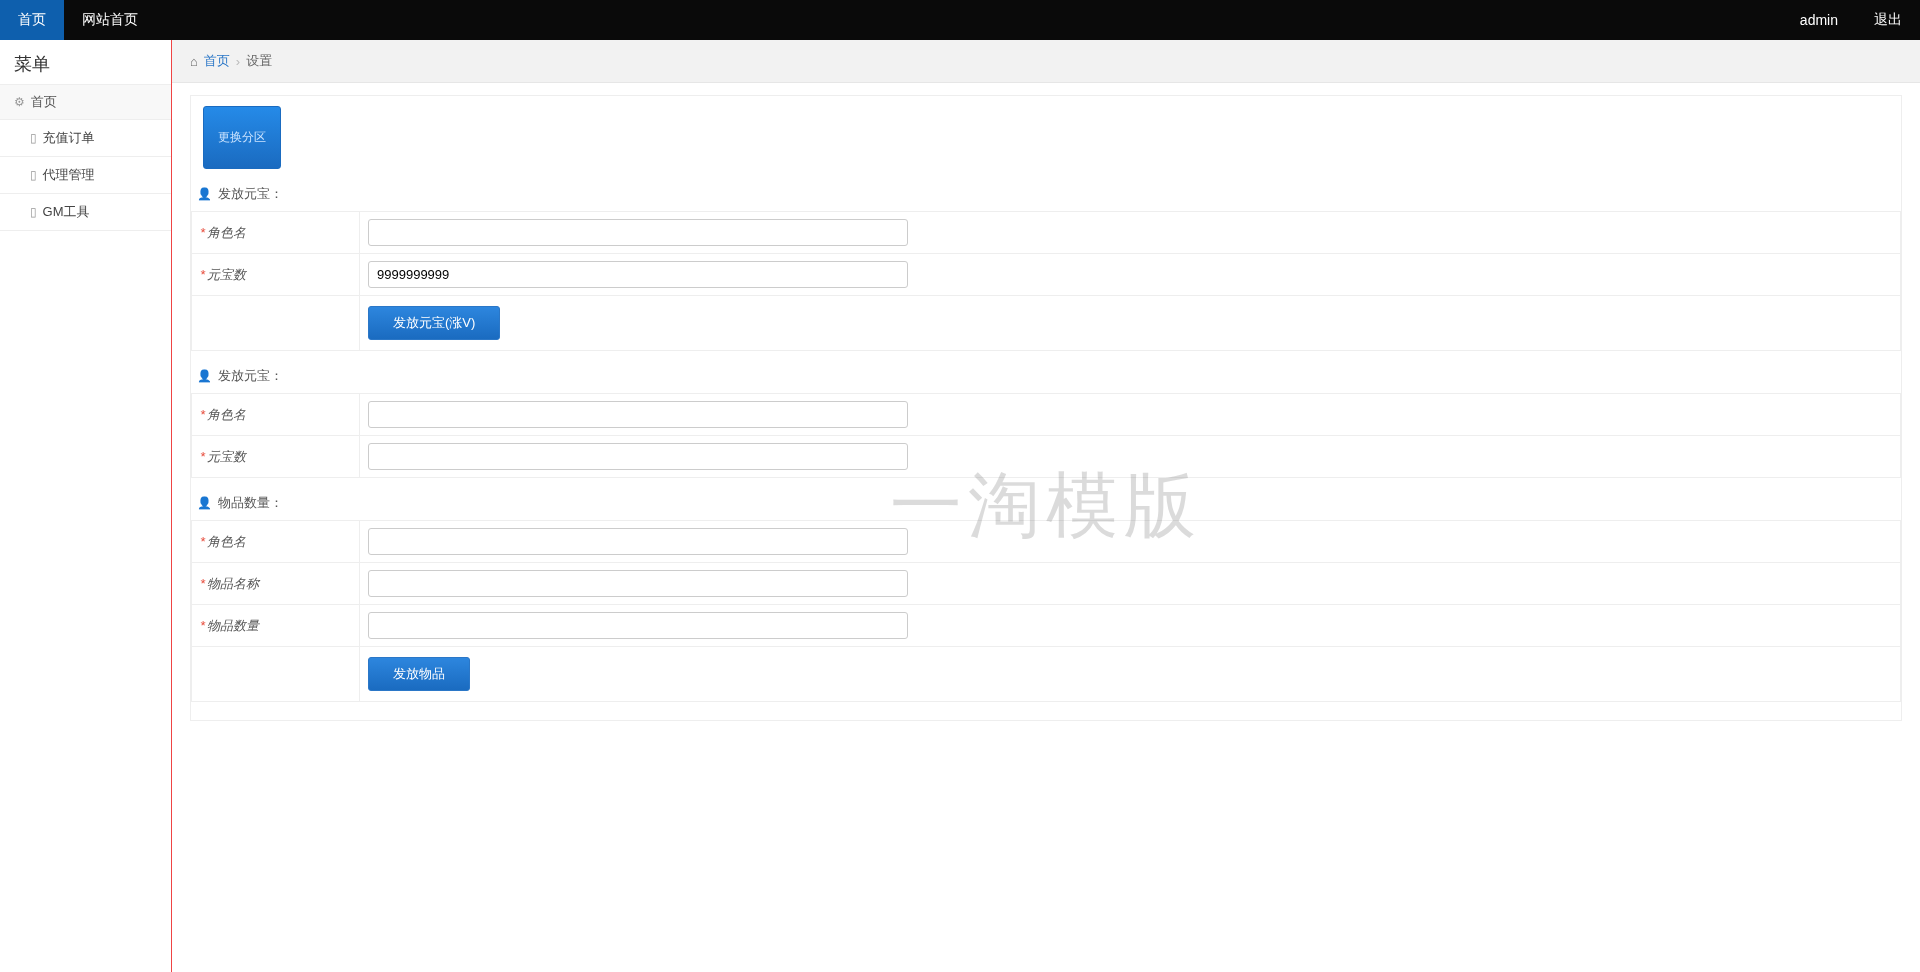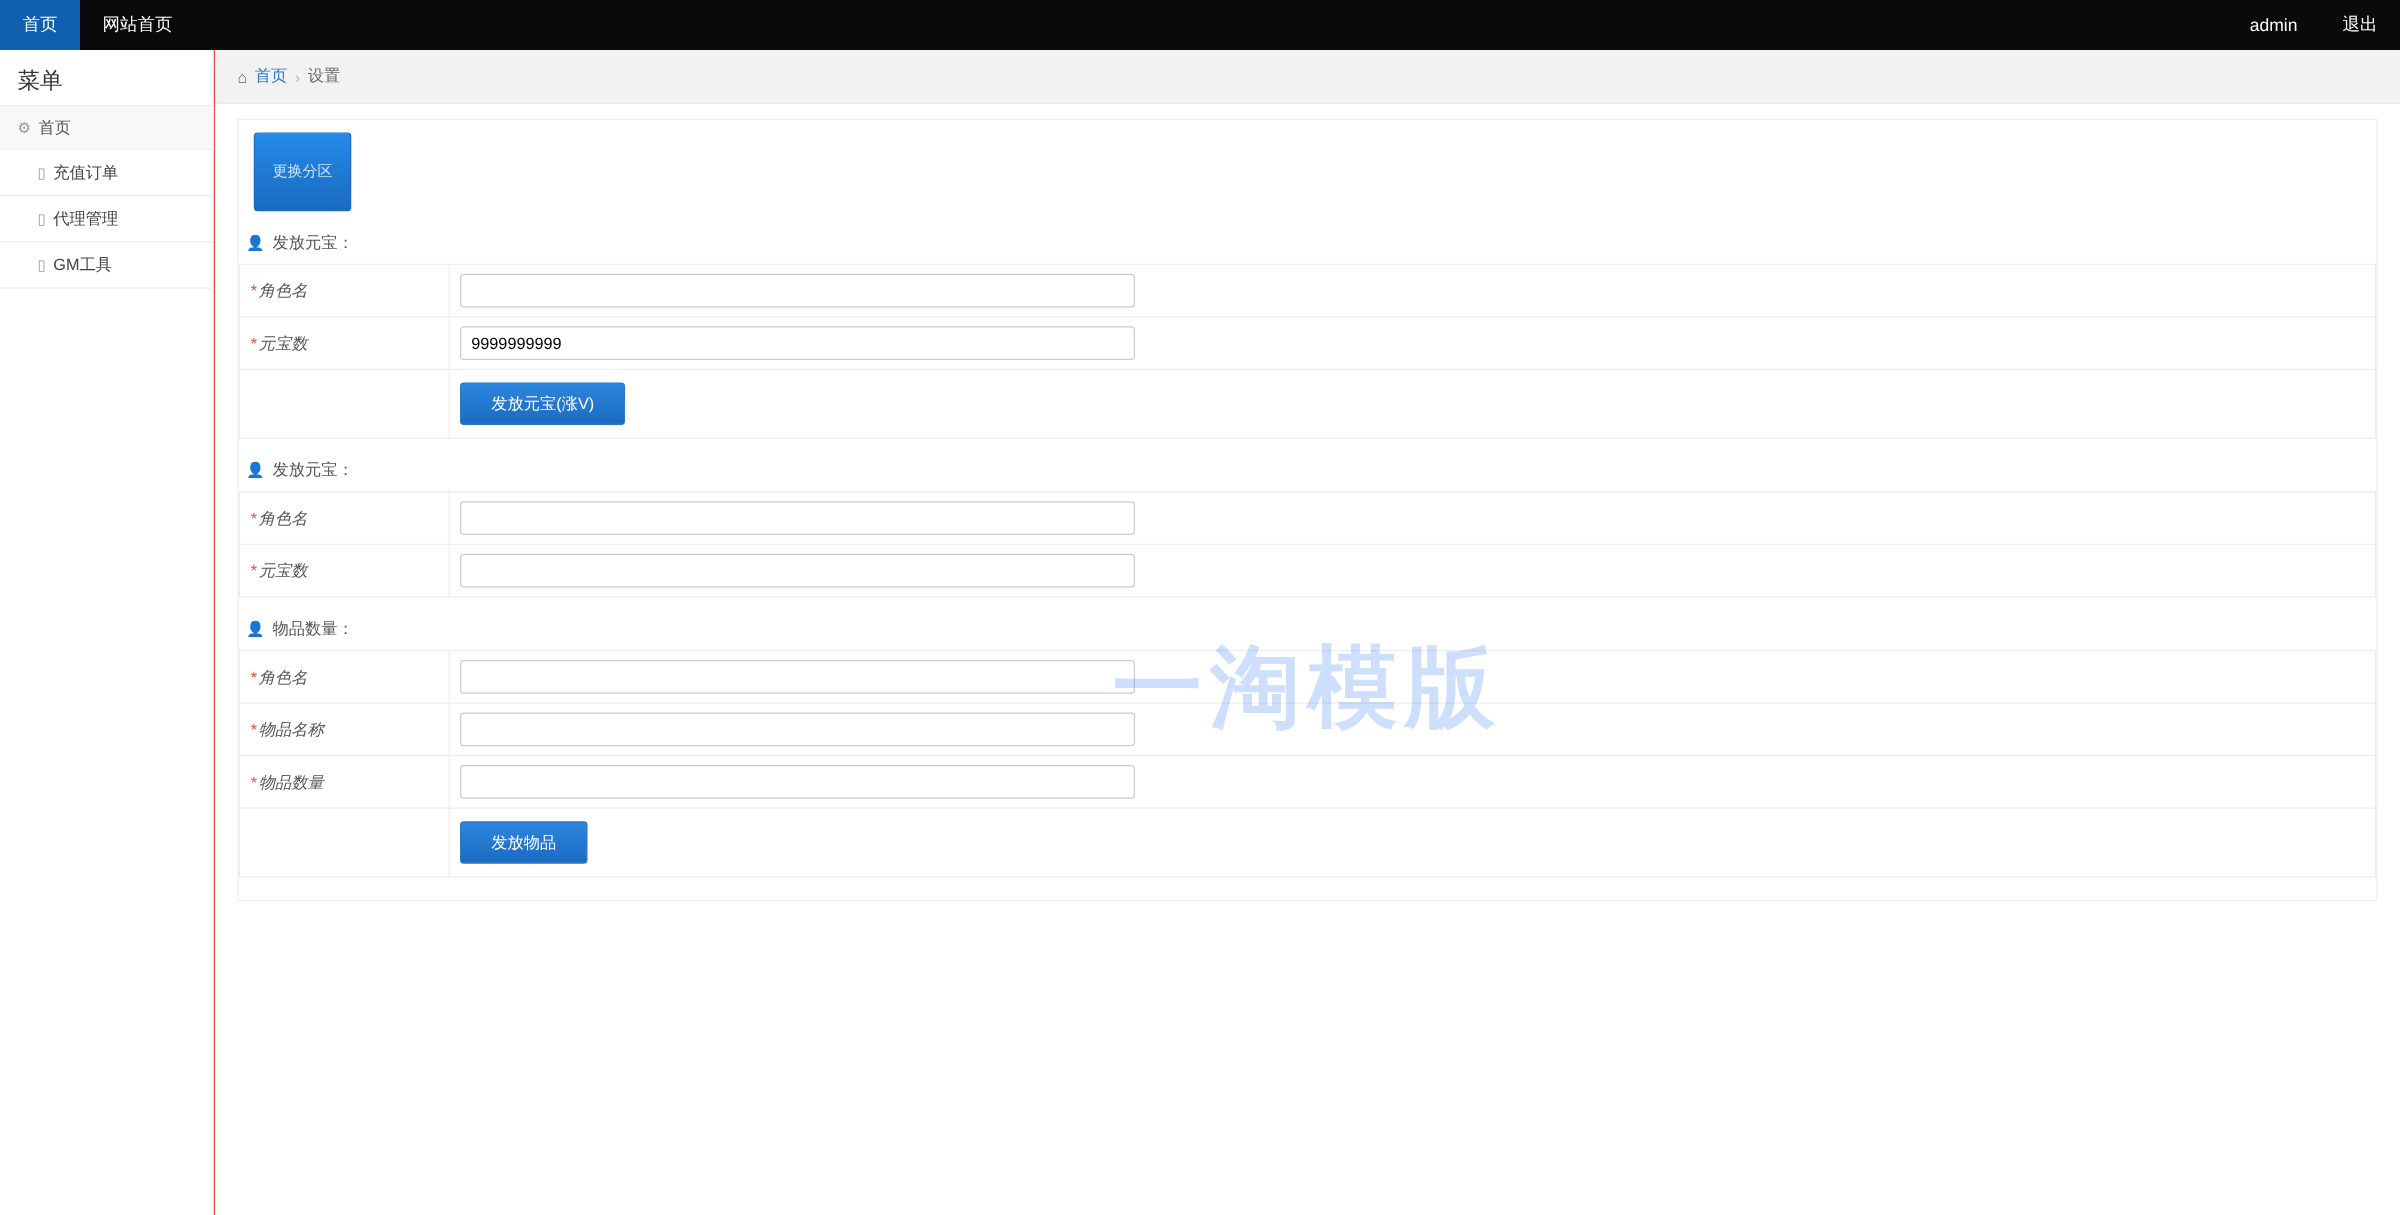--- a/index.html
+++ b/index.html
@@ -36,21 +36,21 @@
 .form-table td.label-cell { width: 168px; text-align: left; color: #555; background: #fff; font-style: italic; }
 .form-table td.input-cell { background: #fff; }
 .req { color: #e74c3c; margin-right: 2px; }
 input[type=text] { width: 540px; max-width: 100%; padding: 5px 8px; border: 1px solid #ccc; border-radius: 3px; font-size: 13px; background: #fff; }
 .btn-row td { border-left: 1px solid #eee; border-right: 1px solid #eee; padding: 10px 8px; }
 .gear { color:#999; font-size:12px; }
 .doc { color:#999; font-size:12px; }
 .home-ic { color:#666; font-size:13px; }
 .person-ic { color:#666; font-size:12px; }
 
-.watermark { position: absolute; left: 50%; top: 50%; transform: translate(-50%,-50%); pointer-events: none; opacity: 0.25; font-size: 72px; color: #3b82f6; font-weight: 700; letter-spacing: 6px; z-index: 5; white-space: nowrap; margin-top: 44px; }
+.watermark { position: absolute; left: 50%; top: 50%; transform: translate(-50%,-50%); pointer-events: none; opacity: 0.25; font-size: 72px; color: #737373; font-weight: 400; letter-spacing: 6px; z-index: 5; white-space: nowrap; }
 .wm-wrap { position: relative; }
 </style>
 </head>
 <body>
 
 <div class="topbar">
   <div class="nav-left">
     <div class="nav-item active">首页</div>
     <div class="nav-item">网站首页</div>
   </div>

